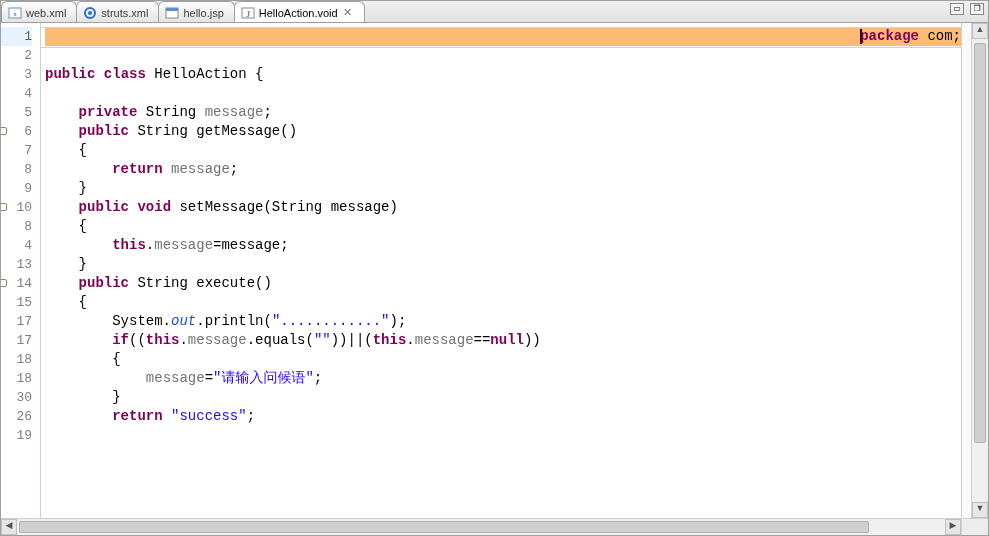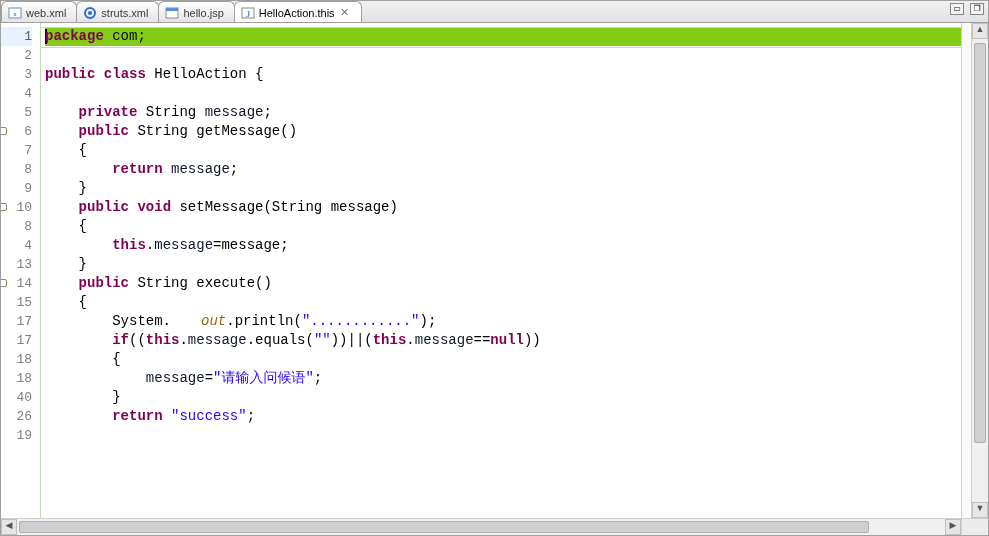--- a/index.html
+++ b/index.html
@@ -14,27 +14,27 @@
   .tabbar-right { position:absolute; right:4px; top:2px; display:flex; gap:6px; }
   .winbtn { width:14px; height:12px; border:1px solid #888; background:#f4f4f4; font-size:8px; line-height:10px; text-align:center; cursor:pointer; }
   
   .editor-area { display:flex; flex:1; position:relative; overflow:hidden; }
   .gutter { width:40px; background:#fff; text-align:right; padding:4px 8px 0 0; font-family: Consolas, "Courier New", monospace; font-size:13px; color:#808080; user-select:none; border-right: 1px solid #c0dfb0; }
   .gutter .ln { height:19px; line-height:19px; position:relative; }
   .gutter .ln.hl { background:#e8f2fe; color:#606060; }
   
   .code { flex:1; padding:4px 0 0 4px; font-family: Consolas, "Courier New", monospace; font-size:14px; line-height:19px; white-space: pre; position:relative; overflow:hidden; }
   .code .line { height:19px; }
-  .code .line.hl { background:#84cc16; }
+  .code .line.hl { background:#fdba74;text-align:right; }
   .code .line.hl::after { content:""; position:absolute; left:-4px; right:0; top:0; height:19px; border-top:1px solid #bcd7f0; border-bottom:1px solid #bcd7f0; pointer-events:none; }
   .code .line { position:relative; }
   
   .kw { color:#7f0055; font-weight:bold; }
-  .fld { color:#0f172a; }
-  .sfld { color:#a16207; font-style:italic;margin-left:30px; }
+  .fld { color:#737373; }
+  .sfld { color:#1d4ed8; font-style:italic; }
   .str { color:#2a00ff; }
   .plain { color:#000; }
   
   .caret { display:inline-block; width:0; height:15px; border-left:2px solid #000; vertical-align:text-bottom; margin-right:-2px; }
   
   .vscroll { width:17px; background:#f0f0f0; border-left:1px solid #d0d0d0; position:relative; }
   .vscroll .thumb { position:absolute; left:2px; right:2px; top:20px; height:400px; background:#cfcfcf; border:1px solid #b0b0b0; border-radius:2px; }
   .vscroll .arr { position:absolute; left:0; right:0; height:16px; text-align:center; font-size:9px; color:#555; background:#e6e6e6; border:1px solid #c0c0c0; }
   .vscroll .arr.up { top:0; } .vscroll .arr.down { bottom:0; }
   
@@ -79,21 +79,21 @@
         </span>
         <span>hello.jsp</span>
       </div>
       <div class="tab active">
         <span class="ficon">
           <svg width="14" height="14">
             <rect x="1" y="2" width="12" height="10" fill="#fff" stroke="#888"></rect>
             <text x="7" y="11" text-anchor="middle" font-size="9" fill="#5a8fd6" font-family="Tahoma" font-weight="bold">J</text>
           </svg>
         </span>
-        <span>HelloAction.this</span>
+        <span>HelloAction.void</span>
         <span class="close">✕</span>
       </div>
       <div class="tabbar-right">
       <div class="winbtn">▭</div>
       <div class="winbtn">❐</div>
     </div>
   </div>
   <div class="editor-area">
     <div class="gutter">
         <div class="ln hl">1</div>
@@ -108,21 +108,21 @@
         <div class="ln">10<span style="position: absolute; left: -2px; top: 5px; width: 8px; height: 8px; border: 1px solid rgb(138, 138, 96); background: rgb(255, 255, 255); border-radius: 2px;"></span></div>
         <div class="ln">8</div>
         <div class="ln">4</div>
         <div class="ln">13</div>
         <div class="ln">14<span style="position: absolute; left: -2px; top: 5px; width: 8px; height: 8px; border: 1px solid rgb(138, 138, 96); background: rgb(255, 255, 255); border-radius: 2px;"></span></div>
         <div class="ln">15</div>
         <div class="ln">17</div>
         <div class="ln">17</div>
         <div class="ln">18</div>
         <div class="ln">18</div>
-        <div class="ln">40</div>
+        <div class="ln">30</div>
         <div class="ln">26</div>
         <div class="ln">19</div>
       </div>
     <div class="code"><div class="line hl"><span class="caret"></span><span class="kw">package</span><span class="plain"> com;</span></div><div class="line"><span class="plain"></span></div><div class="line"><span class="kw">public</span><span class="plain"> </span><span class="kw">class</span><span class="plain"> HelloAction {</span></div><div class="line"><span class="plain"></span></div><div class="line"><span class="plain">    </span><span class="kw">private</span><span class="plain"> String </span><span class="fld">message</span><span class="plain">;</span></div><div class="line"><span class="plain">    </span><span class="kw">public</span><span class="plain"> String getMessage()</span></div><div class="line"><span class="plain">    {</span></div><div class="line"><span class="plain">        </span><span class="kw">return</span><span class="plain"> </span><span class="fld">message</span><span class="plain">;</span></div><div class="line"><span class="plain">    }</span></div><div class="line"><span class="plain">    </span><span class="kw">public</span><span class="plain"> </span><span class="kw">void</span><span class="plain"> setMessage(String message)</span></div><div class="line"><span class="plain">    {</span></div><div class="line"><span class="plain">        </span><span class="kw">this</span><span class="plain">.</span><span class="fld">message</span><span class="plain">=message;</span></div><div class="line"><span class="plain">    }</span></div><div class="line"><span class="plain">    </span><span class="kw">public</span><span class="plain"> String execute()</span></div><div class="line"><span class="plain">    {</span></div><div class="line"><span class="plain">        System.</span><span class="sfld">out</span><span class="plain">.println(</span><span class="str">"............"</span><span class="plain">);</span></div><div class="line"><span class="plain">        </span><span class="kw">if</span><span class="plain">((</span><span class="kw">this</span><span class="plain">.</span><span class="fld">message</span><span class="plain">.equals(</span><span class="str">""</span><span class="plain">))||(</span><span class="kw">this</span><span class="plain">.</span><span class="fld">message</span><span class="plain">==</span><span class="kw">null</span><span class="plain">))</span></div><div class="line"><span class="plain">        {</span></div><div class="line"><span class="plain">            </span><span class="fld">message</span><span class="plain">=</span><span class="str">"请输入问候语"</span><span class="plain">;</span></div><div class="line"><span class="plain">        }</span></div><div class="line"><span class="plain">        </span><span class="kw">return</span><span class="plain"> </span><span class="str">"success"</span><span class="plain">;</span></div><div class="line"><span class="plain"></span></div></div>
     <div class="ovr"></div>
     <div class="vscroll">
       <div class="arr up">▲</div>
       <div class="thumb"></div>
       <div class="arr down">▼</div>
     </div>

